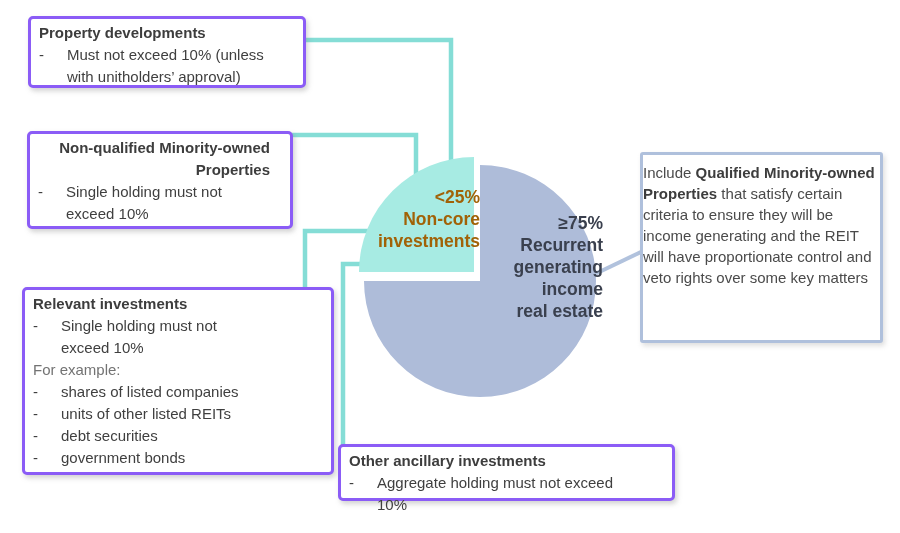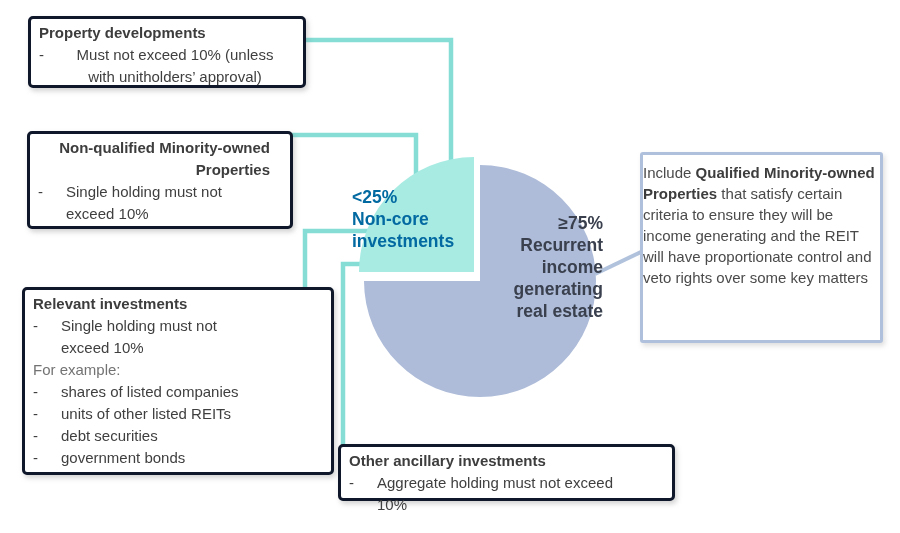--- a/index.html
+++ b/index.html
@@ -3,41 +3,41 @@
 <meta charset="utf-8">
 <style>
   html,body{margin:0;padding:0;background:#ffffff;}
   .stage{
     position:relative;width:900px;height:533px;background:#ffffff;overflow:hidden;
     font-family:"Liberation Sans","DejaVu Sans",sans-serif;
   }
   .layer{position:absolute;left:0;top:0;}
   
   .callout{
-    position:absolute;background:#ffffff;border:3px solid #0f172a;border-radius:5px;
+    position:absolute;background:#ffffff;border:3px solid #8b5cf6;border-radius:5px;
     box-shadow:2px 3px 5px rgba(130,130,130,.35);
     color:#3f3f3f;font-size:15px;line-height:22px;box-sizing:border-box;
     padding:3px 20px 4px 8px;
   }
   .callout.blue{
     border:3px solid #afc0dc;border-radius:3px;color:#4a4a4a;
     box-shadow:2px 3px 5px rgba(150,150,150,.3);
     padding:7px 0;line-height:21px;
   }
   .callout .title{font-weight:bold;color:#3d3d3d;}
   .bullet{display:flex;align-items:flex-start;}
   .bullet .dash{width:28px;flex:0 0 28px;}
   .bullet .btxt{flex:1;}
   .subhead{color:#737373;}
   .narrow{max-width:186px;}
   .narrow4{max-width:262px;}
   
   .wedge-label{
-    position:absolute;left:352px;top:186px;width:128px;text-align:left;
-    font-weight:bold;font-size:17.5px;line-height:22px;color:#0369a1;
+    position:absolute;left:352px;top:186px;width:128px;text-align:right;
+    font-weight:bold;font-size:17.5px;line-height:22px;color:#a16207;
   }
   .slice-label{
     position:absolute;left:483px;top:212px;width:120px;text-align:right;
     font-weight:bold;font-size:17.5px;line-height:22px;color:#3a404e;
   }
   .boldspan{font-weight:bold;color:#3d3d3d;}
 </style>
 </head>
 <body>
 
@@ -59,30 +59,30 @@
 
   <div class="wedge-label">
     <div>&lt;25%</div>
     <div>Non-core</div>
     <div>investments</div>
   </div>
 
   <div class="slice-label">
     <div>≥75%</div>
     <div>Recurrent</div>
+    <div>generating</div>
     <div>income</div>
-    <div>generating</div>
     <div>real estate</div>
   </div>
 
   <div class="callout" style="left:28px;top:16px;width:278px;height:72px;">
     <div class="title">Property developments</div>
     <div class="bullet">
       <span class="dash">-</span>
-      <span class="btxt" style="max-width:218px;text-align:center;">Must not exceed 10% (unless with unitholders’ approval)</span>
+      <span class="btxt" style="max-width:218px;">Must not exceed 10% (unless with unitholders’ approval)</span>
     </div>
   </div>
 
   <div class="callout" style="left:27px;top:131px;width:266px;height:98px;">
     <div class="title" style="max-width:232px;text-align:right;">Non-qualified Minority-owned Properties</div>
     <div class="bullet">
       <span class="dash">-</span>
       <span class="btxt narrow">Single holding must not exceed 10%</span>
     </div>
   </div>

